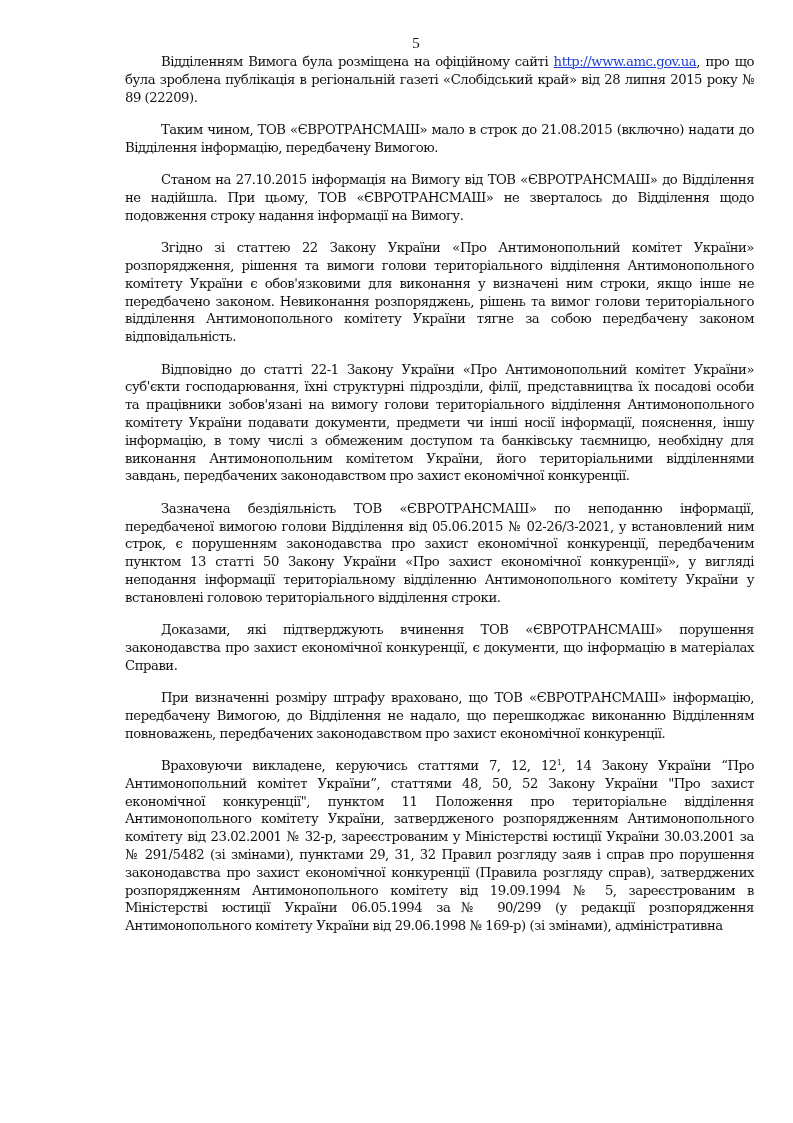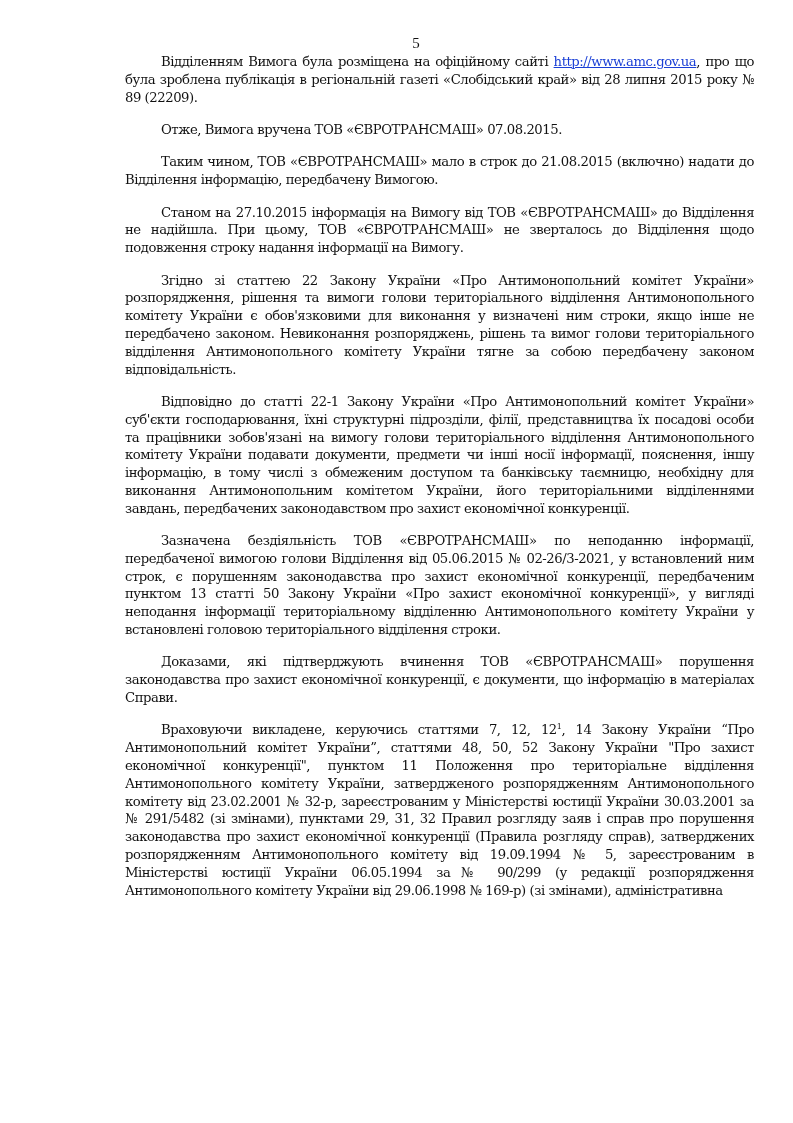--- a/index.html
+++ b/index.html
@@ -25,31 +25,31 @@
 </style>
 </head>
 <body>
 
 <div class="page">
   <div class="page-number">5</div>
 
   <div class="body-text">
     <p><span>Відділенням Вимога була розміщена на офіційному сайті </span><a class="link">http://www.amc.gov.ua</a><span>, про що була зроблена публікація в регіональній газеті «Слобідський край» від 28 липня 2015 року № 89 (22209).</span></p>
 
-    <p>Отже, Вимога вручена ТОВ «ЄВРОТРАНСМАШ» 07.08.2015.</p>
 
     <p>Таким чином, ТОВ «ЄВРОТРАНСМАШ» мало в строк до 21.08.2015 (включно) надати до Відділення інформацію, передбачену Вимогою.</p>
 
     <p>Станом на 27.10.2015 інформація на Вимогу від ТОВ «ЄВРОТРАНСМАШ» до Відділення не надійшла. При цьому, ТОВ «ЄВРОТРАНСМАШ» не зверталось до Відділення щодо подовження строку надання інформації на Вимогу.</p>
 
     <p>Згідно зі статтею 22 Закону України «Про Антимонопольний комітет України» розпорядження, рішення та вимоги голови територіального відділення Антимонопольного комітету України є обов'язковими для виконання у визначені ним строки, якщо інше не передбачено законом. Невиконання розпоряджень, рішень та вимог голови територіального відділення Антимонопольного комітету України тягне за собою передбачену законом відповідальність.</p>
 
     <p>Відповідно до статті 22-1 Закону України «Про Антимонопольний комітет України» суб'єкти господарювання, їхні структурні підрозділи, філії, представництва їх посадові особи та працівники зобов'язані на вимогу голови територіального відділення Антимонопольного комітету України подавати документи, предмети чи інші носії інформації, пояснення, іншу інформацію, в тому числі з обмеженим доступом та банківську таємницю, необхідну для виконання Антимонопольним комітетом України, його територіальними відділеннями завдань, передбачених законодавством про захист економічної конкуренції.</p>
 
 
     <p>Зазначена бездіяльність ТОВ «ЄВРОТРАНСМАШ» по неподанню інформації, передбаченої вимогою голови Відділення від 05.06.2015 № 02-26/3-2021, у встановлений ним строк, є порушенням законодавства про захист економічної конкуренції, передбаченим пунктом 13 статті 50 Закону України «Про захист економічної конкуренції», у вигляді неподання інформації територіальному відділенню Антимонопольного комітету України у встановлені головою територіального відділення строки.</p>
 
     <p>Доказами, які підтверджують вчинення ТОВ «ЄВРОТРАНСМАШ» порушення законодавства про захист  економічної конкуренції, є документи, що інформацію в матеріалах Справи.</p>
 
+    <p>При визначенні розміру штрафу враховано, що ТОВ «ЄВРОТРАНСМАШ» інформацію, передбачену Вимогою, до Відділення не надало, що перешкоджає виконанню Відділенням повноважень, передбачених законодавством про захист економічної конкуренції.</p>
 
     <p><span>Враховуючи викладене, керуючись статтями 7, 12, 12</span><sup>1</sup><span>, 14 Закону України “Про Антимонопольний комітет України”, статтями 48, 50, 52 Закону України "Про захист економічної конкуренції", пунктом 11 Положення про територіальне відділення Антимонопольного комітету України, затвердженого розпорядженням Антимонопольного комітету від 23.02.2001 № 32-р, зареєстрованим у Міністерстві юстиції України 30.03.2001 за № 291/5482 (зі змінами), пунктами 29, 31, 32 Правил розгляду заяв і справ про порушення законодавства про захист економічної конкуренції (Правила розгляду справ), затверджених розпорядженням Антимонопольного комітету від 19.09.1994 № 5, зареєстрованим в Міністерстві юстиції України 06.05.1994 за№ 90/299 (у редакції розпорядження Антимонопольного комітету України від 29.06.1998 № 169-р) (зі змінами), адміністративна</span></p>
   </div>
 </div>
 
 </body></html>

